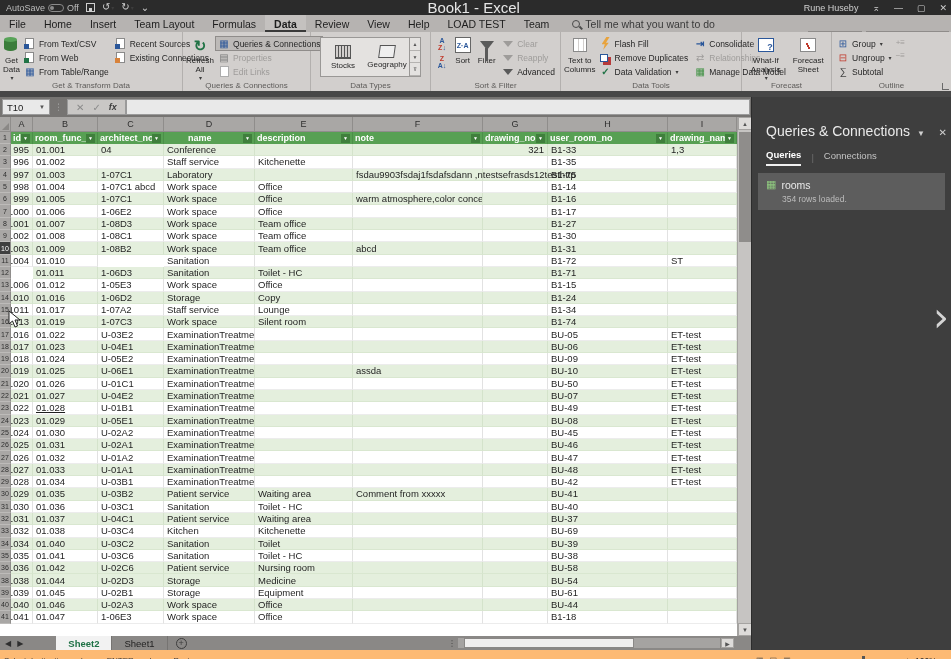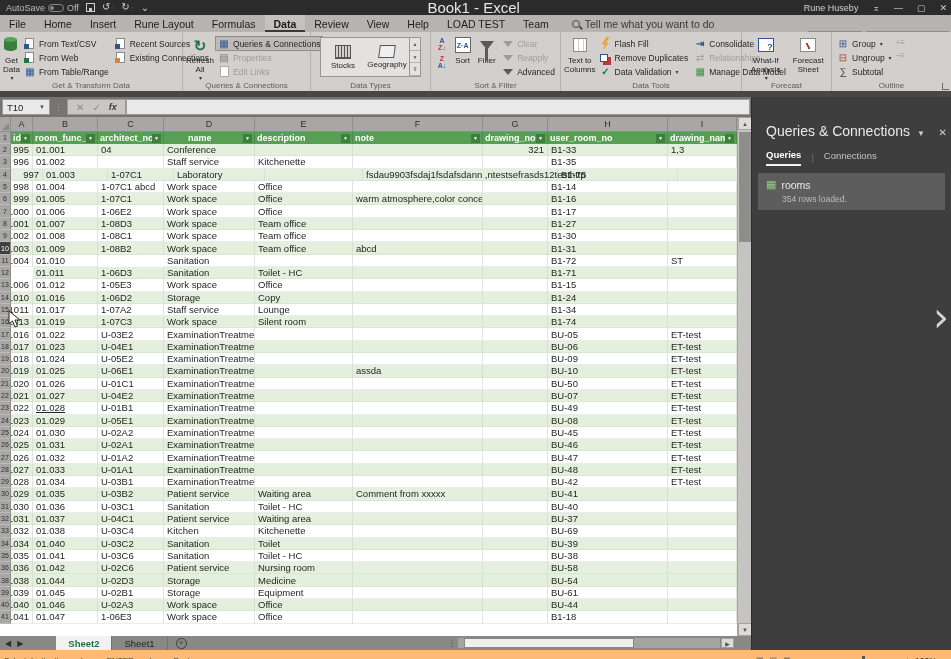--- a/index.html
+++ b/index.html
@@ -196,21 +196,21 @@
       <span class="winbtn">▢</span>
       <span class="winbtn">✕</span>
     </div>
   </div>
 
   <div id="menubar">
     <div id="menu-tabs">
         <span class="mtab">File</span>
         <span class="mtab">Home</span>
         <span class="mtab">Insert</span>
-        <span class="mtab">Rune Layout</span>
+        <span class="mtab">Team Layout</span>
         <span class="mtab">Formulas</span>
         <span class="mtab active">Data</span>
         <span class="mtab">Review</span>
         <span class="mtab">View</span>
         <span class="mtab">Help</span>
         <span class="mtab">LOAD TEST</span>
         <span class="mtab">Team</span>
       </div>
     <div id="tellme">
       <span class="i-search"></span>
@@ -533,21 +533,21 @@
           <div class="dcell" style="width: 66px;"></div>
           <div class="dcell" style="width: 91px;">Staff service</div>
           <div class="dcell" style="width: 98px;">Kitchenette</div>
           <div class="dcell" style="width: 130px;"></div>
           <div class="dcell num" style="width: 65px;"></div>
           <div class="dcell" style="width: 120px;">B1-35</div>
           <div class="dcell" style="width: 69px;"></div>
         </div>
         <div class="drow band">
           <div class="gutter" style="width: 11px;">4</div>
-          <div class="dcell num" style="width: 32px;">997</div>
+          <div class="dcell num" style="width: 22px;">997</div>
           <div class="dcell" style="width: 65px;">01.003</div>
           <div class="dcell" style="width: 66px;">1-07C1</div>
           <div class="dcell" style="width: 91px;">Laboratory</div>
           <div class="dcell" style="width: 98px;"></div>
           <div class="dcell ovf" style="width: 130px;">fsdau9903fsdaj1fsdafsdann ,ntestsefrasds12testhttp</div>
           <div class="dcell num" style="width: 65px;"></div>
           <div class="dcell" style="width: 120px;">B1-75</div>
           <div class="dcell" style="width: 69px;"></div>
         </div>
         <div class="drow">

